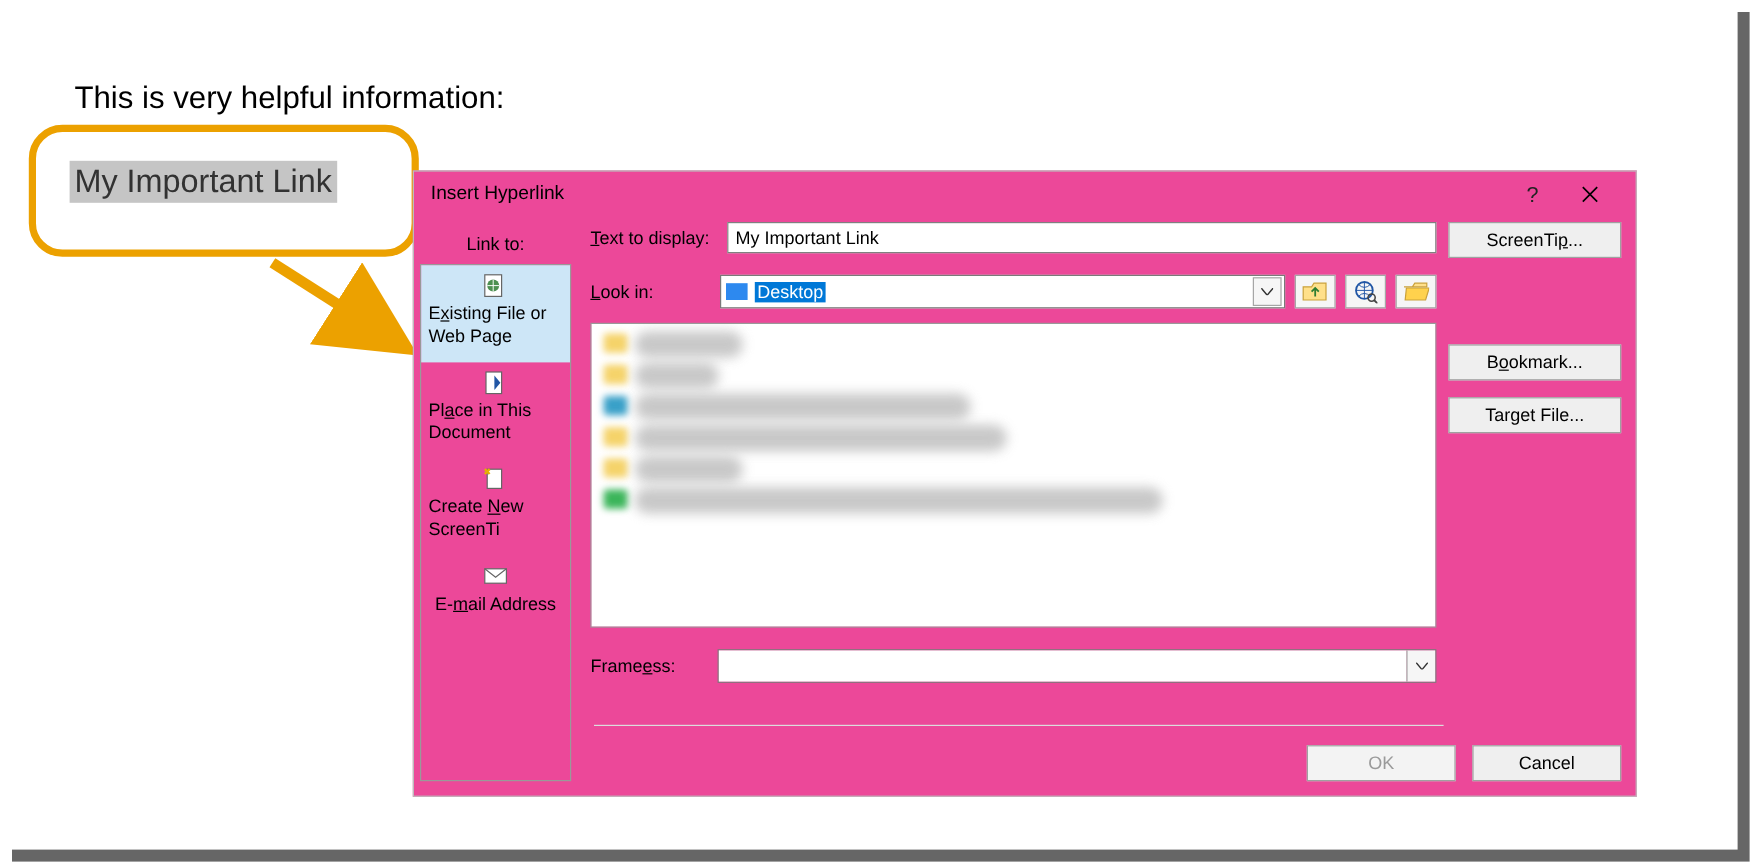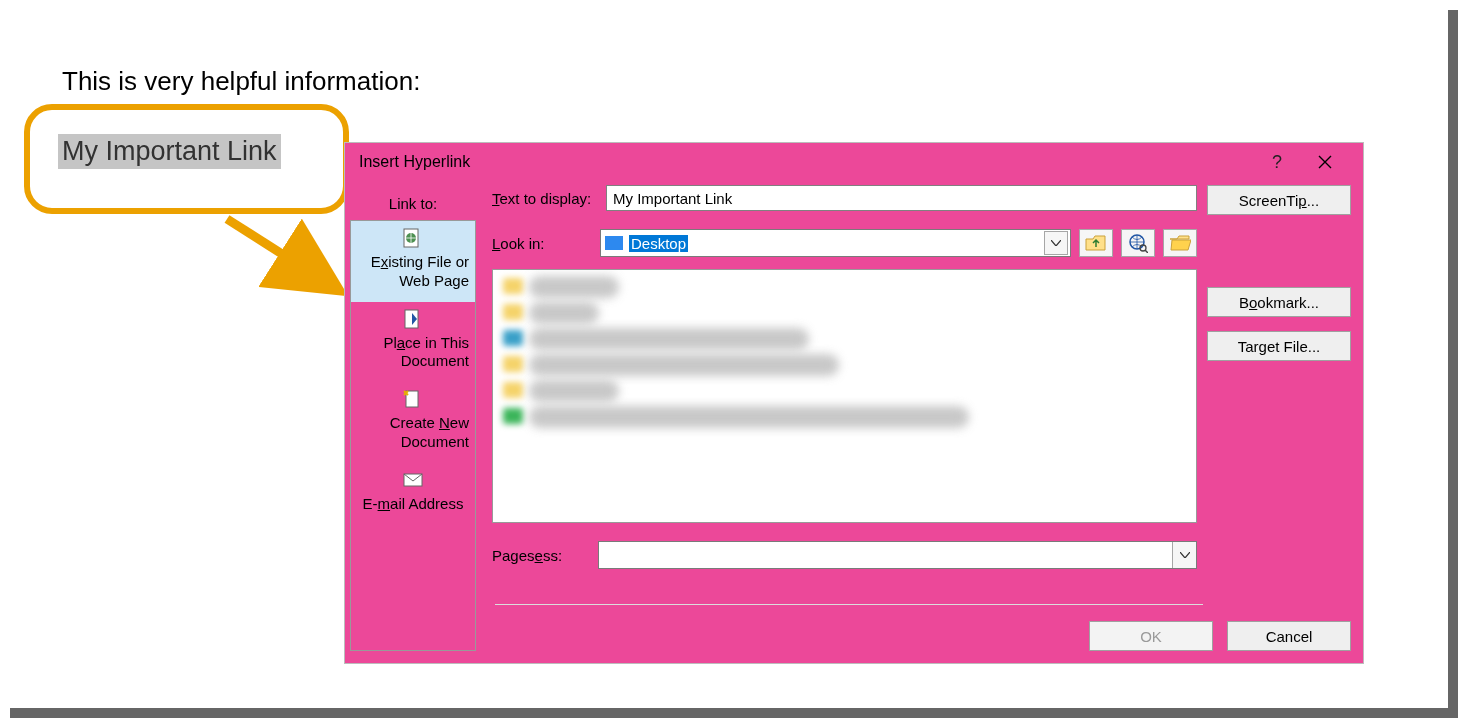--- a/index.html
+++ b/index.html
@@ -86,21 +86,21 @@
   .linkto-label { font-size: 15px; margin: 10px 0 8px; }
   .linkto-stack {
     border: 1px solid #999;
     width: 126px;
     flex: 1;
   }
   .linkto-item {
     display: flex; flex-direction: column; align-items: center;
     justify-content: center;
     padding: 6px 6px 10px;
-    text-align: right;
+    text-align: left;
     font-size: 15px;
     line-height: 1.25;
     cursor: pointer;
     border-bottom: 1px solid transparent;
   }
   .linkto-item.active { background: #cde6f7; }
   .linkto-item .icon-slot {
     width: 24px; height: 22px;
     margin-bottom: 4px;
     display: flex; align-items: center; justify-content: center;
@@ -312,21 +312,21 @@
           <span><span>Pl</span><span class="underline-key">a</span><span>ce in This Document</span></span>
         </div>
 
         <div class="linkto-item">
           <span class="icon-slot">
             <svg width="22" height="20" viewBox="0 0 22 20">
                 <rect x="4" y="2" width="12" height="16" fill="#fff" stroke="#666"></rect>
                 <path d="M2 2 l4 4 M2 6 l4 -4" stroke="#e6b000" stroke-width="2"></path>
               </svg>
           </span>
-          <span><span>Create </span><span class="underline-key">N</span><span>ew Document</span></span>
+          <span><span>Create </span><span class="underline-key">N</span><span>ew ScreenTi</span></span>
         </div>
 
         <div class="linkto-item">
           <span class="icon-slot">
             <svg width="22" height="18" viewBox="0 0 22 18">
                 <rect x="2" y="3" width="18" height="12" fill="#fff" stroke="#666"></rect>
                 <path d="M2 3 l9 7 9 -7" fill="none" stroke="#666"></path>
               </svg>
           </span>
           <span><span>E-</span><span class="underline-key">m</span><span>ail Address</span></span>
@@ -386,21 +386,21 @@
           <span class="blur-icon" style="left:10px; top:86px; background:#f5d36a"></span>
             <span class="blur-item" style="left:36px; top:84px; width:310px; background:#bfbfbf"></span>
           <span class="blur-icon" style="left:10px; top:112px;background:#f5d36a"></span>
             <span class="blur-item" style="left:36px; top:110px;width:90px;  background:#bfbfbf"></span>
           <span class="blur-icon" style="left:10px; top:138px;background:#3bb55a"></span>
             <span class="blur-item" style="left:36px; top:136px;width:440px; background:#bfbfbf"></span>
         </div>
       </div>
 
       <div class="row-address">
-        <label><span>Pages</span><span class="underline-key">e</span><span>ss:</span></label>
+        <label><span>Frame</span><span class="underline-key">e</span><span>ss:</span></label>
         <div class="addr-combo">
           <input class="addr-combo-input" value="" style="">
           <div class="addr-drop">
             <svg width="10" height="6" viewBox="0 0 10 6">
                 <path d="M0 0 L5 6 L10 0" fill="none" stroke="#333" stroke-width="1.2"></path>
               </svg>
           </div>
         </div>
       </div>
     </div>

